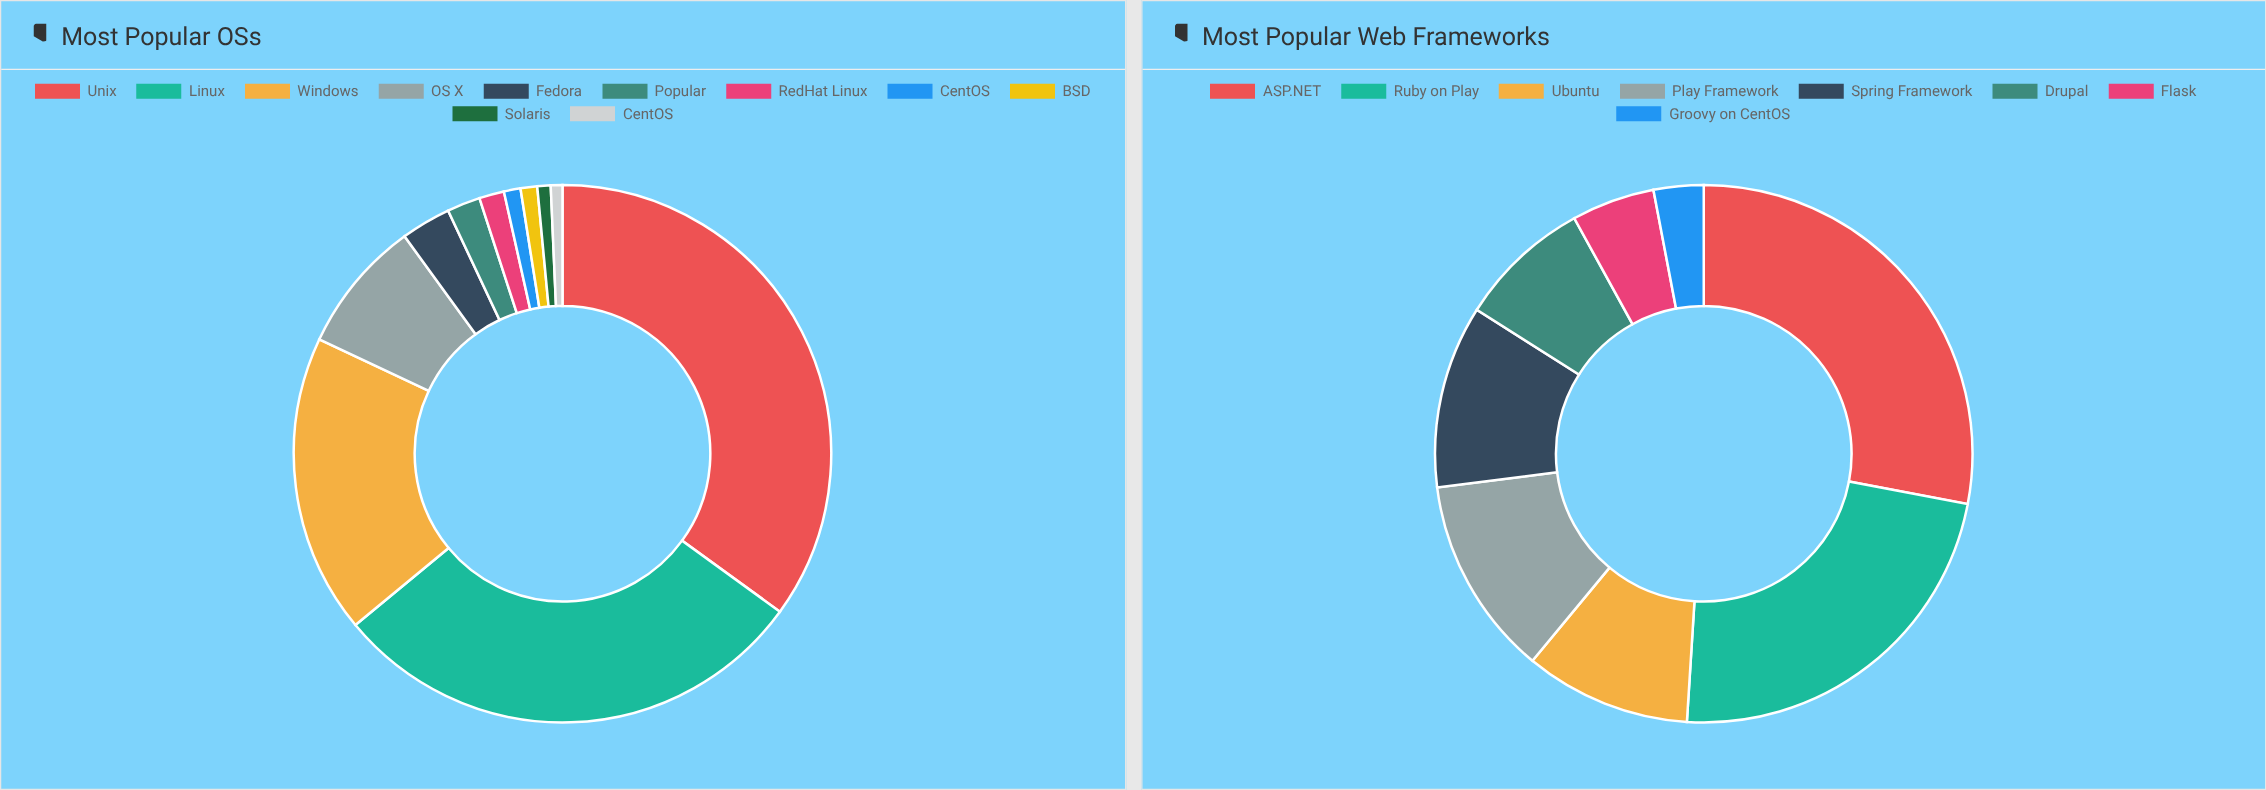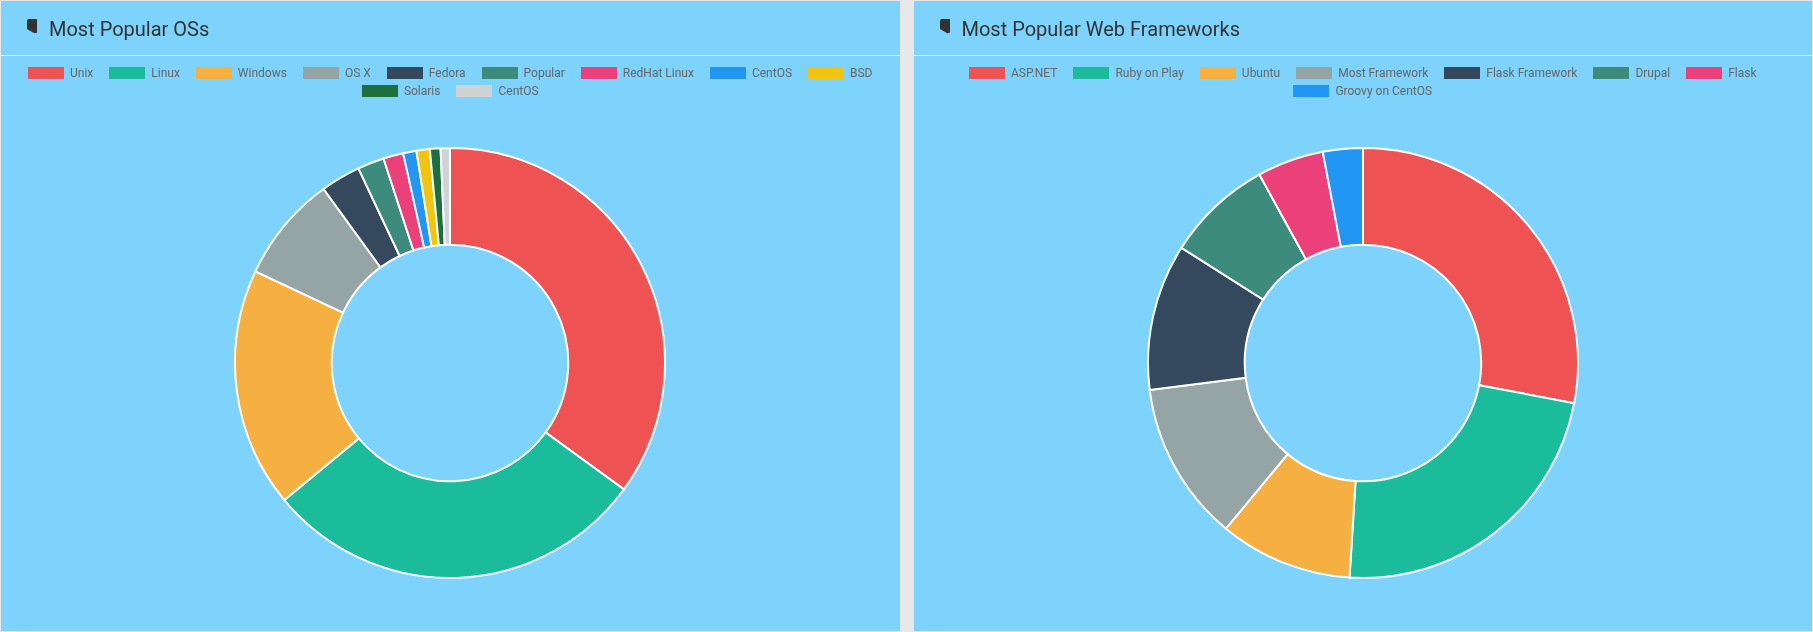--- a/index.html
+++ b/index.html
@@ -184,25 +184,25 @@
           <span class="legend-item">
             <span class="swatch" style="background: rgb(26, 188, 156);"></span>
             <span class="legend-label">Ruby on Play</span>
           </span>
           <span class="legend-item">
             <span class="swatch" style="background: rgb(245, 176, 65);"></span>
             <span class="legend-label">Ubuntu</span>
           </span>
           <span class="legend-item">
             <span class="swatch" style="background: rgb(149, 165, 166);"></span>
-            <span class="legend-label">Most Framework</span>
+            <span class="legend-label">Play Framework</span>
           </span>
           <span class="legend-item">
             <span class="swatch" style="background: rgb(52, 73, 94);"></span>
-            <span class="legend-label">Flask Framework</span>
+            <span class="legend-label">Spring Framework</span>
           </span>
           <span class="legend-item">
             <span class="swatch" style="background: rgb(61, 139, 125);"></span>
             <span class="legend-label">Drupal</span>
           </span>
           <span class="legend-item">
             <span class="swatch" style="background: rgb(236, 64, 122);"></span>
             <span class="legend-label">Flask</span>
           </span>
           <span class="legend-item">

